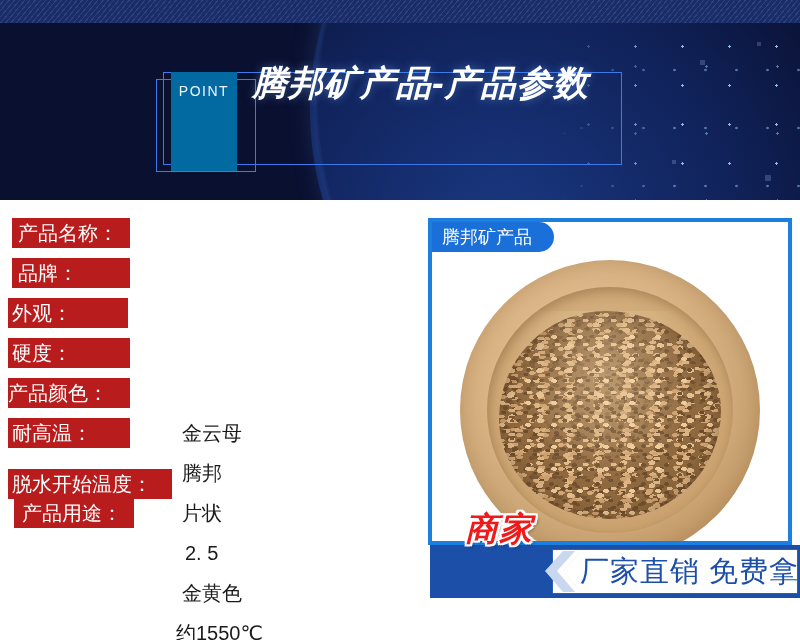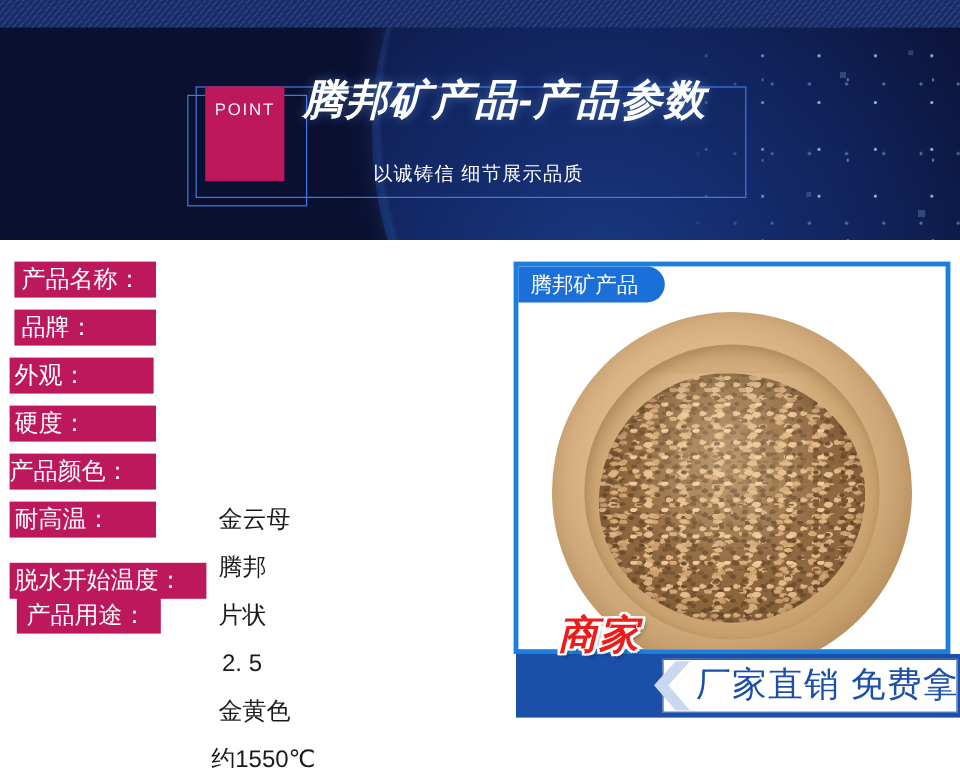--- a/index.html
+++ b/index.html
@@ -107,22 +107,22 @@
   .title-frame-offset {
     position: absolute;
     left: 156px; top: 79px;
     width: 100px; height: 93px;
     border: 1px solid #3f78e8;
     box-sizing: border-box;
   }
   .point-badge {
     position: absolute;
     left: 171px; top: 72px;
-    width: 66px; height: 79px;
-    background: #be185d;
+    width: 66px; height: 99px;
+    background: #0369a1;
     color: #ffffff;
     text-align: center;
     box-sizing: border-box;
   }
   .point-badge .pt-word {
     display: block;
     font-size: 14px;
     letter-spacing: 1.5px;
     margin-top: 11px;
     font-weight: 400;
@@ -164,21 +164,21 @@
     height: 440px;
   }
   .spec-row {
     position: absolute;
     height: 30px;
   }
   .spec-label {
     position: absolute;
     left: 0; top: 0;
     height: 30px;
-    background: #be185d;
+    background: #b91c1c;
     color: #ffffff;
     font-size: 20px;
     line-height: 30px;
     white-space: nowrap;
     box-sizing: border-box;
   }
   .spec-value {
     position: absolute;
     top: 0;
     height: 30px;
@@ -356,21 +356,20 @@
     <div class="header-stripes"></div>
 
     <div class="title-frame-offset"></div>
     <div class="title-frame"></div>
 
     <div class="point-badge">
       <span class="pt-word">POINT</span>
     </div>
 
     <div class="title-main">腾邦矿产品-产品参数</div>
-    <div class="title-sub">以诚铸信  细节展示品质</div>
   </div>
 
   <div class="specs">
 
     <div class="spec-row" style="left:12px; top:18px;">
       <div class="spec-label" style="width:118px; padding-left:6px;">产品名称：</div>
     </div>
     <div class="spec-value" style="left:182px; top:218px;">金云母</div>
 
     <div class="spec-row" style="left:12px; top:58px;">

